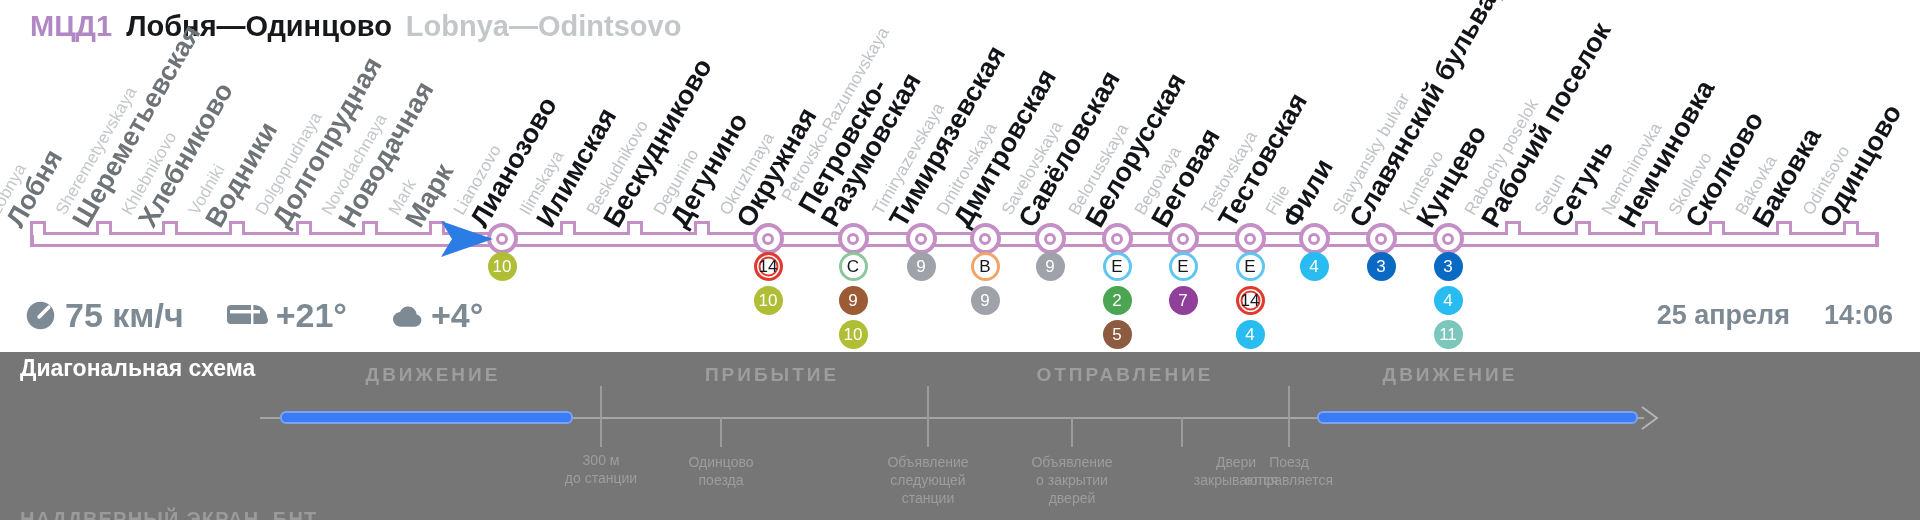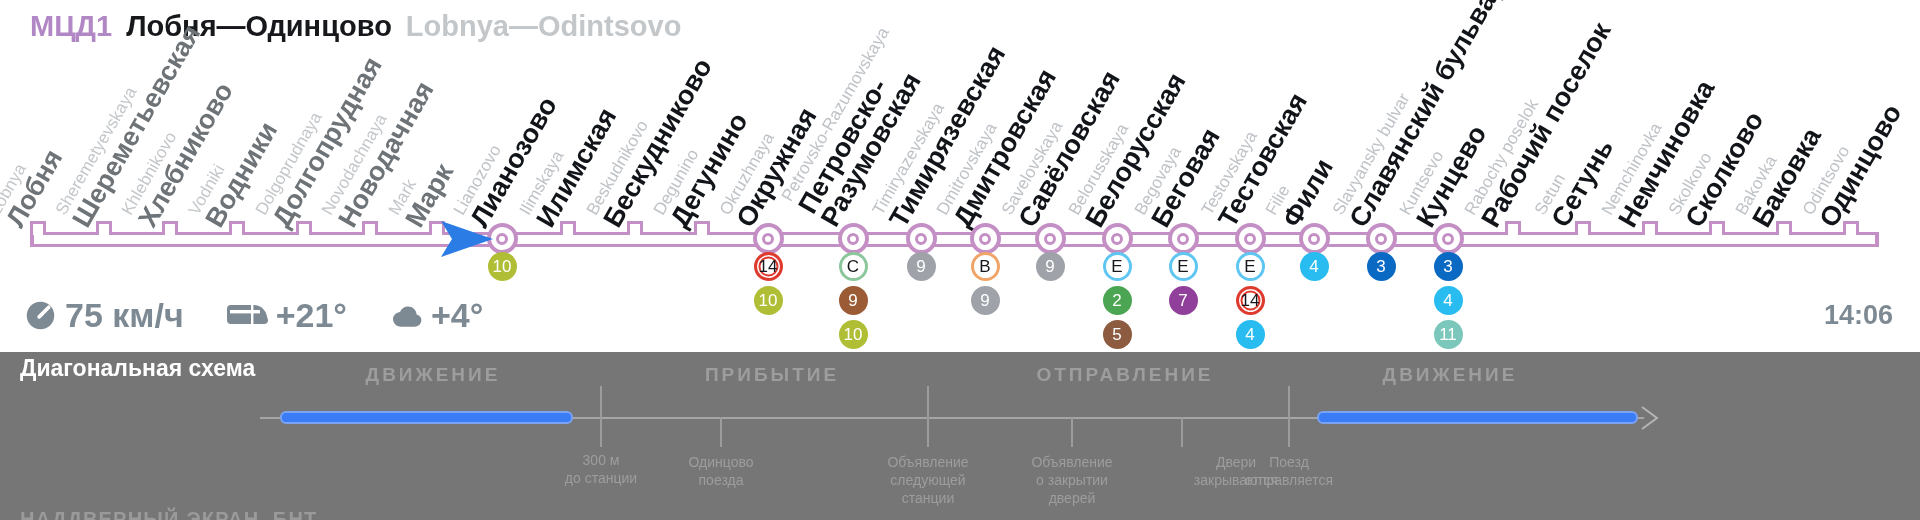--- a/index.html
+++ b/index.html
@@ -196,20 +196,21 @@
     </svg>
     <span class="txt">+21°</span>
     <span class="gap"></span>
     <svg width="34" height="24" viewBox="0 0 34 24">
       <path d="M27.6,10.4c-0.3-4.4-4-7.9-8.5-7.9c-3.6,0-6.7,2.2-8,5.4C7.6,8.1,4,11.1,4,15c0,4.3,3.5,7.7,7.8,7.7h14 c3.7,0,6.6-3,6.6-6.6C32.4,13.3,30.4,11,27.6,10.4z" fill="#7E8A93"></path>
     </svg>
     <span class="txt">+4°</span>
   </div>
 
   <div class="datetime">
+    <span>25 апреля</span>
     <span>14:06</span>
   </div>
 
   <div class="panel">
     <div class="panel-title">Диагональная схема</div>
     <div class="panel-footer">НАДДВЕРНЫЙ ЭКРАН. БНТ</div>
     <div id="timeline-layer">
         <div class="axis" style="left: 260px; top: 65px; width: 1384px;"></div>
         <svg width="20" height="24" style="position: absolute; left: 1640px; top: 54px;">
           <path d="M2,1 L17,12 L2,23" stroke="#B5B5B5" stroke-width="2" fill="none"></path>

